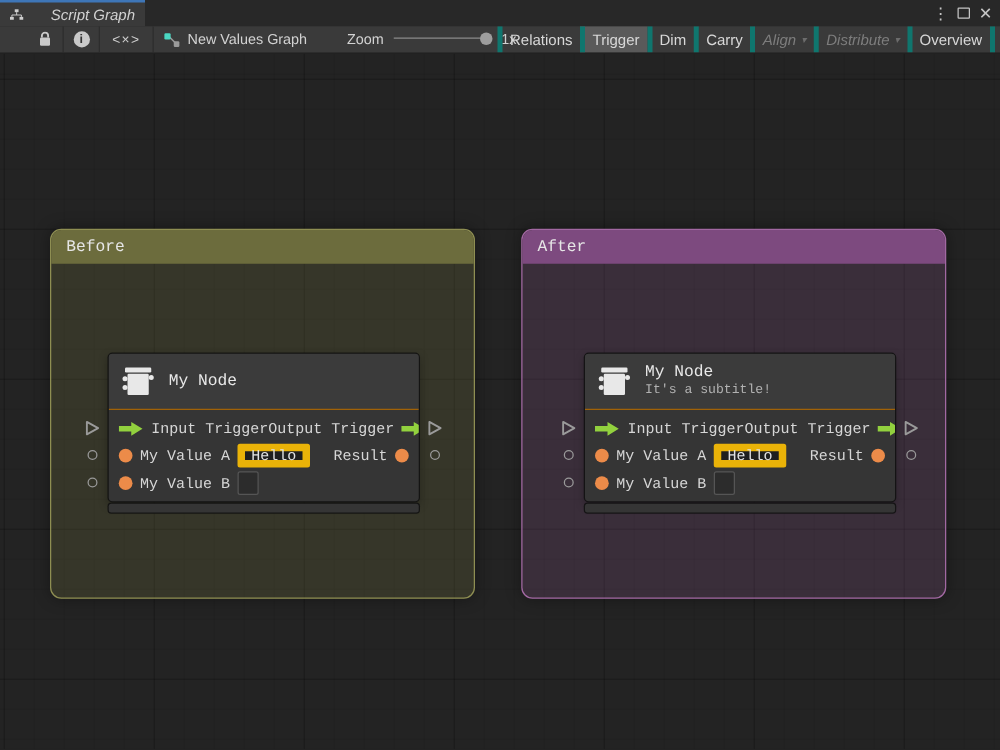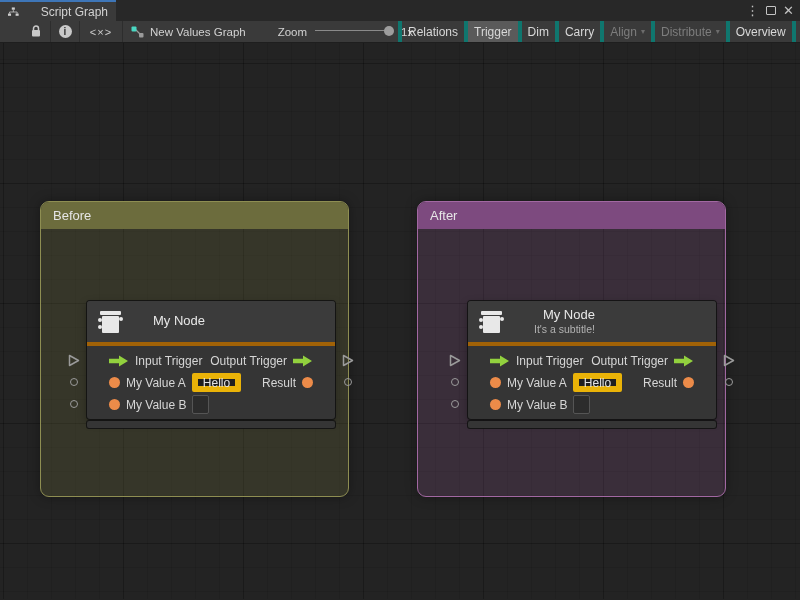--- a/index.html
+++ b/index.html
@@ -2,21 +2,21 @@
 <html><head>
 <meta charset="utf-8">
 <style>
   * { margin:0; padding:0; box-sizing:border-box; }
   html,body { width:800px; height:600px; overflow:hidden; background:#232323;
               font-family:"Liberation Sans", sans-serif; }
 
   
   .tabbar { height:21px; background:#282828; display:flex; align-items:stretch; }
   .tab { width:116px; background:#3a3a3a; border-top:2px solid #3e76b8;
-         display:flex; align-items:center; gap:22px; padding:0 8px; }
+         display:flex; align-items:center; gap:22px; padding:0 8px;font-style:italic; }
   .tab-title { color:#d2d2d2; font-size:12px; white-space:nowrap; }
   .tabbar-spacer { flex:1; }
   .win-controls { display:flex; align-items:center; gap:7px; padding-right:6px; }
   .win-glyph { color:#c4c4c4; font-size:13px; line-height:1; cursor:default; }
   .win-max { width:10px; height:9px; border:1.5px solid #c4c4c4; border-radius:1px; }
 
   
   .toolbar { height:22px; background:#3a3a3a; border-bottom:1px solid #1e1e1e;
              display:flex; align-items:center; position:relative; overflow:hidden;
              color:#d2d2d2; font-size:11.5px; }
@@ -29,59 +29,59 @@
   .zoom-track { position:relative; width:78px; height:10px; }
   .zoom-track::before { content:""; position:absolute; left:0; right:0; top:4.5px;
                         height:1px; background:#8a8a8a; }
   .zoom-handle { position:absolute; right:-1px; top:0; width:10px; height:10px;
                  border-radius:50%; background:#9d9d9d; }
   .tb-right { position:absolute; left:398px; top:0; height:100%; display:flex; }
   .tb-txt-btn { display:flex; align-items:center; gap:4px; padding:0 6px;
                 border-left:4px solid #0f766e; font-size:12px; color:#d8d8d8;
                 white-space:nowrap; height:100%; }
   .tb-txt-btn.sel { background:#5a5a5a; }
-  .tb-txt-btn.dim { color:#7d7d7d; }
+  .tb-txt-btn.dim { color:#7d7d7d;font-style:italic; }
   .dd-arrow { font-size:8px; color:#8a8a8a; }
   .tb-txt-btn.dim .dd-arrow { color:#6c6c6c; }
 
   
   .canvas { position:relative; width:800px; height:556px; overflow:hidden;
     background-color:#232323;
     background-image:
       repeating-linear-gradient(to right,  rgba(0,0,0,0.20) 0 1px, transparent 1px 120px),
       repeating-linear-gradient(to bottom, rgba(0,0,0,0.20) 0 1px, transparent 1px 120px),
       repeating-linear-gradient(to right,  rgba(0,0,0,0.08) 0 1px, transparent 1px 24px),
       repeating-linear-gradient(to bottom, rgba(0,0,0,0.08) 0 1px, transparent 1px 24px);
     background-position:3px 20px, 3px 20px, 3px 20px, 3px 20px; }
 
   
-  .group { position:absolute; width:309px; height:296px; border-radius:9px; top:158px; }
+  .group { position:absolute; width:340px; height:296px; border-radius:9px; top:140px;font-family:Liberation Mono, monospace; }
   .group-header { height:27px; border-radius:8px 8px 0 0; display:flex; align-items:center;
                   padding-left:12px; color:#e6e6e6; font-size:13px; }
   .group.before { left:40px;  background:rgba(125,125,62,0.22); border:1px solid #8e8e52;
                   box-shadow:0 0 12px rgba(0,0,0,0.35); }
   .group.before .group-header { background:#6c6c3d; }
   .group.after  { left:417px; background:rgba(150,88,152,0.20); border:1px solid #a268a2;
                   box-shadow:0 0 12px rgba(0,0,0,0.35); }
   .group.after .group-header { background:#7d4a7f; }
 
   
   .node-wrap { position:absolute; width:248px; top:99px; }
   .node-wrap.n0 { left:46px; }
   .node-wrap.n1 { left:50px; }
   .node-main { background:#353535; border-radius:3px; overflow:hidden;
                box-shadow:0 0 0 1px rgba(18,18,18,0.9), 0 3px 8px rgba(0,0,0,0.35); }
   .node-header { background:#3b3b3b; height:45px; display:flex; align-items:center;
-                 gap:28px; padding:0 10px; border-bottom:4px solid #a16207;text-align:right; }
+                 gap:10px; padding:0 10px; border-bottom:1px solid #a16207; }
   .node-title { color:#e8e8e8; font-size:13px; line-height:1.25; }
   .node-subtitle { color:#b2b2b2; font-size:10.5px; line-height:1.3; }
   .node-subtitle:empty { display:none; }
   .node-body { padding:4px 0 3px; }
   .port-row { height:21px; margin-bottom:1px; display:flex; align-items:center;
-              justify-content:space-between; padding:0 22px; }
+              justify-content:space-between; padding:0 8px; }
   .pgroup { display:flex; align-items:center; gap:6px; }
   .port-label { color:#d6d6d6; font-size:12px; white-space:nowrap; }
   .value-dot { width:11px; height:11px; border-radius:50%; background:#ec8b49; }
   .inline-field { height:19px; min-width:46px; background:#1f1f1f; border:6px solid #eab308;
                   border-radius:2px; color:#e2e2e2; font-size:12px; padding:0 5px;
                   display:flex; align-items:center; }
   .inline-field.empty { min-width:0; width:17px; background:#2c2c2c; border:1px solid #555; }
   .node-footer { height:7px; background:#353535; margin-top:2px; border-radius:2px;
                  box-shadow:0 0 0 1px rgba(18,18,18,0.9); }
 

